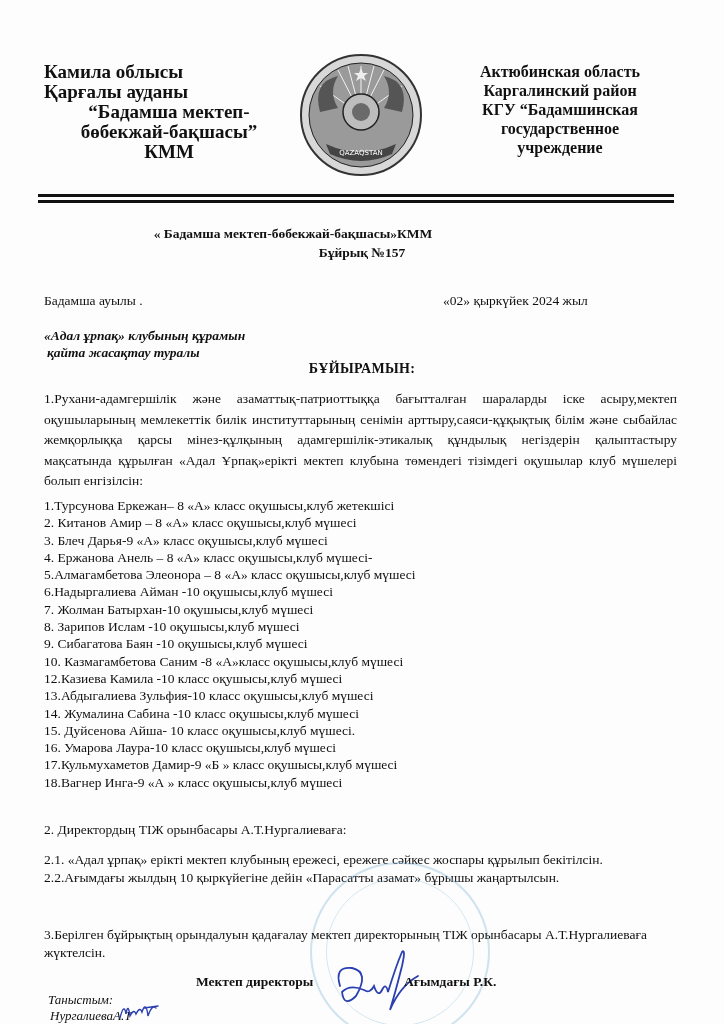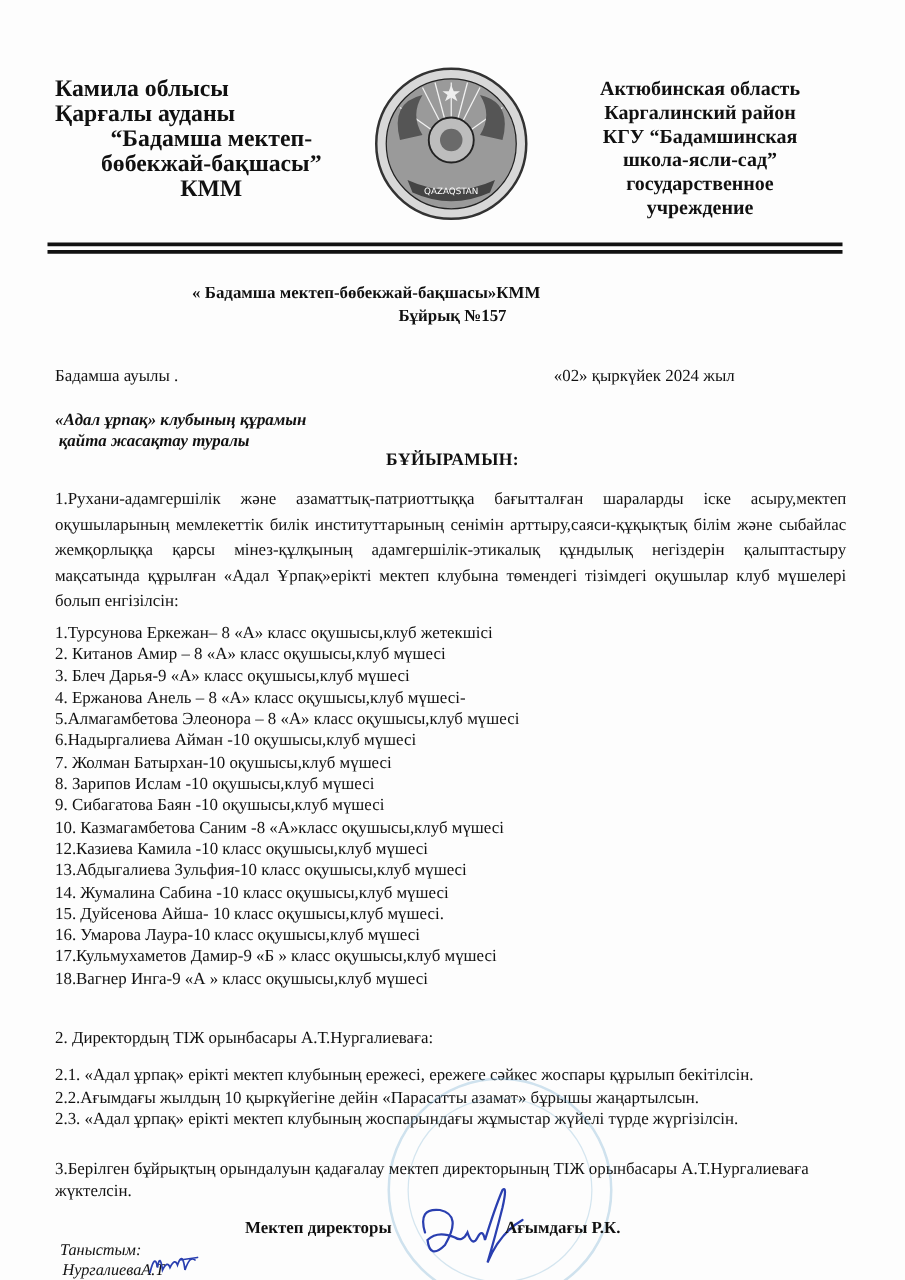--- a/index.html
+++ b/index.html
@@ -84,21 +84,20 @@
     <circle cx="63" cy="60" r="9" fill="#6a6a6a"></circle>
     <polygon points="63,16 65,21 70,21 66,24 68,29 63,26 58,29 60,24 56,21 61,21" fill="#eee"></polygon>
     <path d="M28 92 Q63 108 98 92 L94 102 Q63 116 32 102 Z" fill="#444"></path>
     <text x="63" y="103" text-anchor="middle" font-family="DejaVu Sans, sans-serif" font-size="7" fill="#fff">QAZAQSTAN</text>
   </svg>
 
   <div class="hdr-right">
     <span>Актюбинская область</span>
     <span>Каргалинский район</span>
     <span>КГУ “Бадамшинская</span>
-    <span>школа-ясли-сад”</span>
     <span>государственное</span>
     <span>учреждение</span>
   </div>
 
   <div class="rule r1"></div>
   <div class="rule r2"></div>
 
   <div class="org-line">« Бадамша мектеп-бөбекжай-бақшасы»КММ</div>
   <div class="order-no">Бұйрық №157</div>
 
@@ -132,21 +131,20 @@
     <li>16. Умарова Лаура-10 класс оқушысы,клуб мүшесі</li>
     <li>17.Кульмухаметов Дамир-9 «Б » класс оқушысы,клуб мүшесі</li>
     <li>18.Вагнер Инга-9 «А » класс оқушысы,клуб мүшесі</li>
   </ul>
 
   <div class="p2">2. Директордың ТІЖ орынбасары А.Т.Нургалиеваға:</div>
 
   <ul class="sub">
     <li>2.1. «Адал ұрпақ» ерікті мектеп клубының  ережесі, ережеге сәйкес жоспары құрылып бекітілсін.</li>
     <li>2.2.Ағымдағы жылдың 10 қыркүйегіне дейін «Парасатты азамат» бұрышы жаңартылсын.</li>
-    <li>2.3. «Адал ұрпақ» ерікті мектеп клубының жоспарындағы жұмыстар жүйелі түрде жүргізілсін.</li>
   </ul>
 
   <div class="stamp"></div>
 
   <div class="p3">3.Берілген бұйрықтың орындалуын қадағалау мектеп директорының ТІЖ орынбасары А.Т.Нургалиеваға жүктелсін.</div>
 
   <div class="sig-label">Мектеп директоры</div>
   <svg class="signature" viewBox="0 0 90 70">
     <path d="M10 40 Q4 20 22 22 Q40 26 26 50 Q14 62 12 46 Q20 38 34 44 Q40 48 44 40 Q48 52 52 44 Q56 36 58 46 Q66 20 72 6 Q76 2 72 20 Q66 44 60 64 Q70 40 88 30" fill="none" stroke="#2a3fb0" stroke-width="1.8" stroke-linecap="round"></path>
   </svg>

